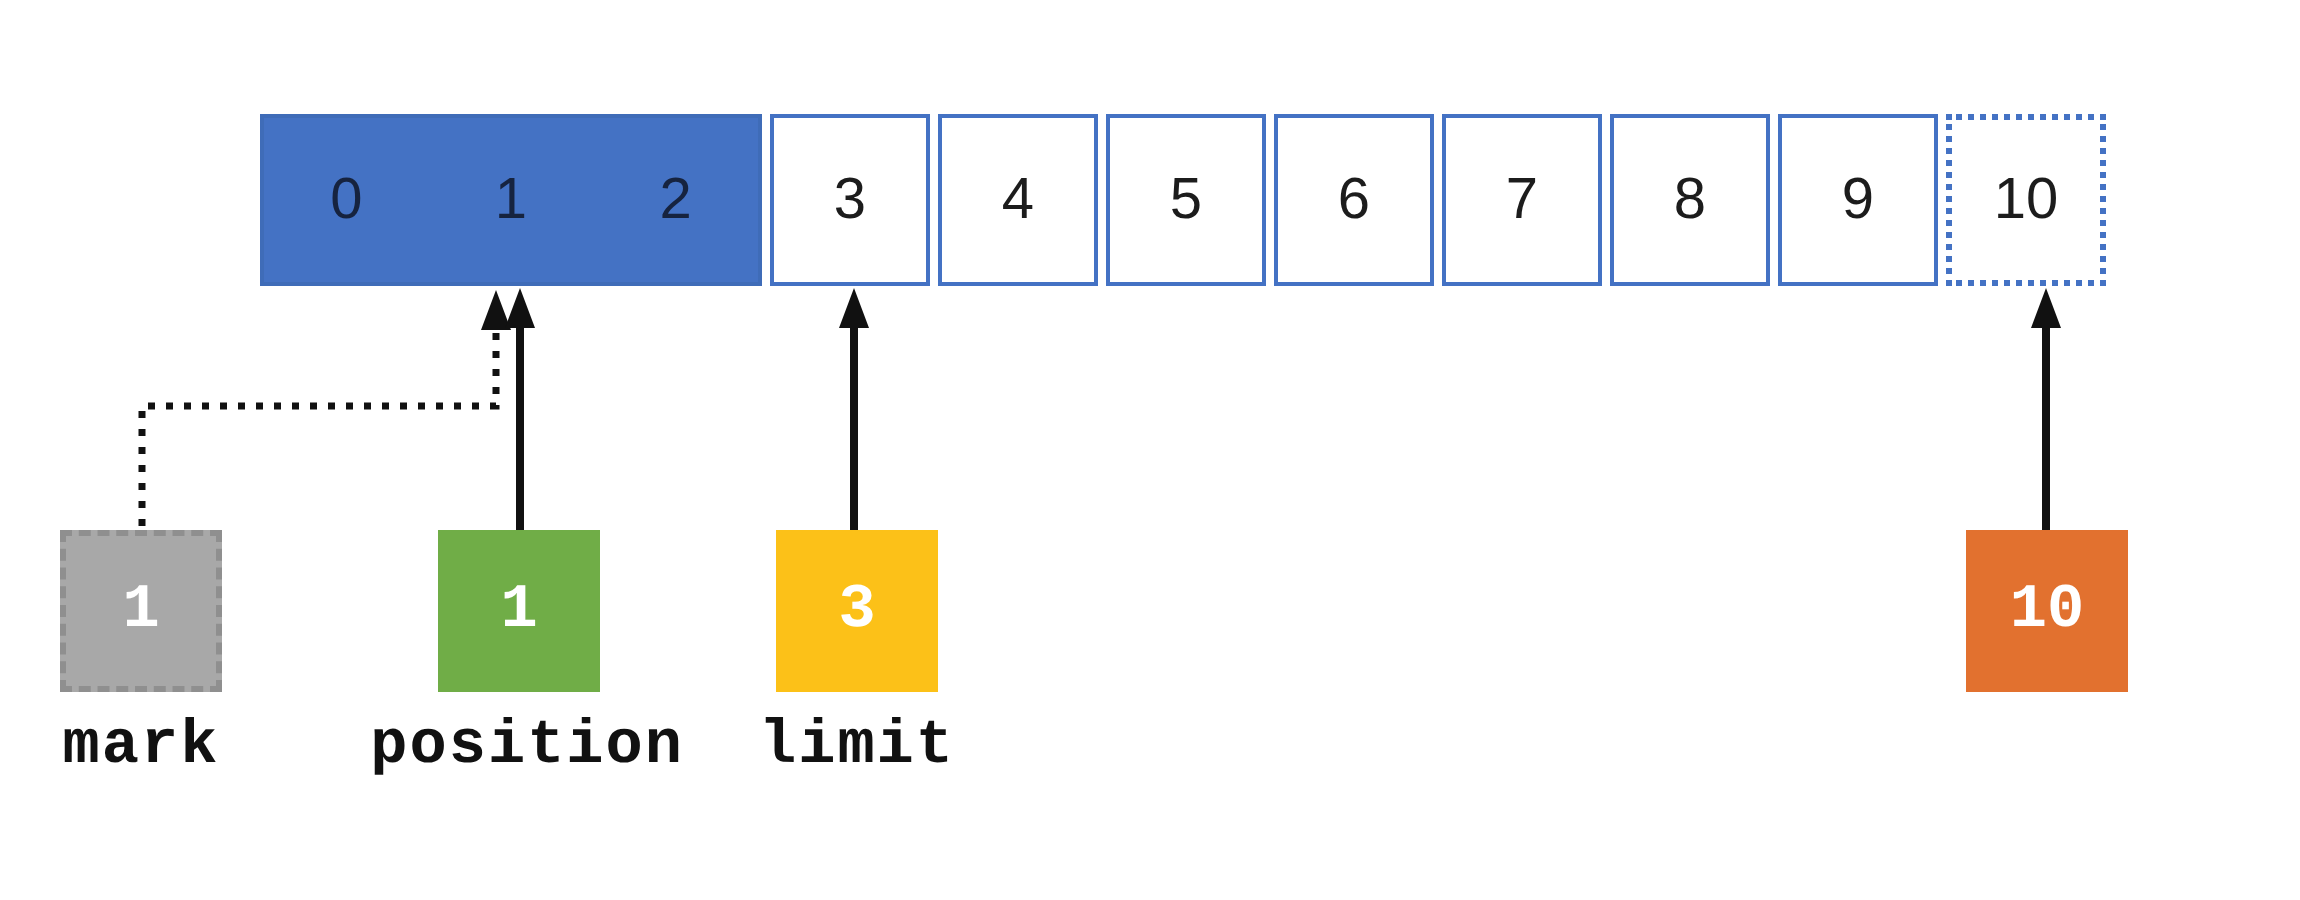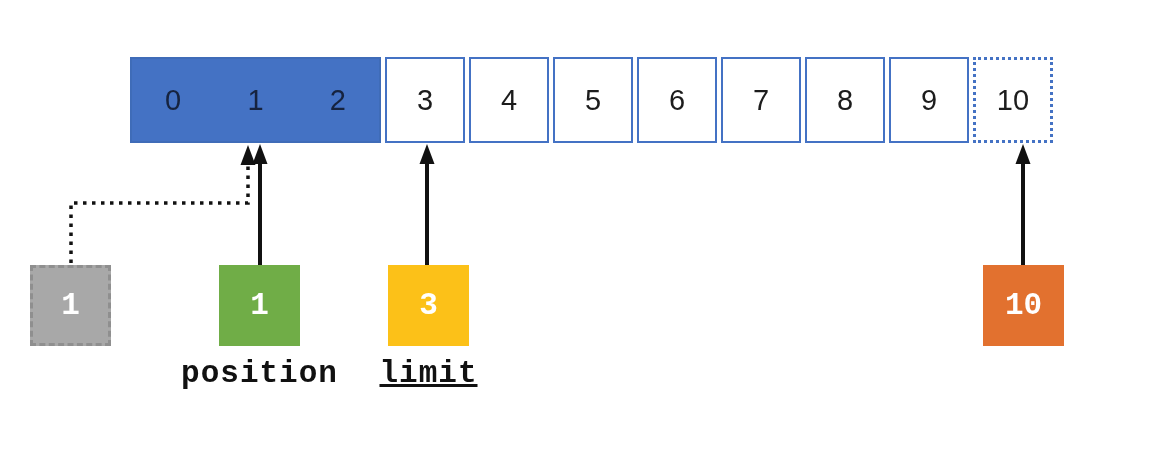--- a/index.html
+++ b/index.html
@@ -46,22 +46,22 @@
   .sq-limit{left:388px;background:#fcc118;}
   .sq-capacity{left:983px;background:#e2712f;}
   
   .lbl{
     position:absolute;top:356px;
     font-family:"Liberation Mono",monospace;font-weight:bold;
     font-size:31px;color:#111111;text-align:center;
     letter-spacing:1px;white-space:nowrap;
   }
   .lbl-mark{left:10px;width:121px;}
-  .lbl-position{left:177px;width:165px;}
-  .lbl-limit{left:378px;width:101px;text-decoration:underline;}
+  .lbl-position{left:177px;width:165px;text-align:right;}
+  .lbl-limit{left:378px;width:101px;}
   .lbl-capacity{left:941px;width:165px;}
 </style>
 </head>
 <body>
 
 <div class="canvas">
 
   <div class="buffer-row">
     <div class="filled-block">
       <span class="fcell">0</span>
@@ -103,16 +103,17 @@
   <div class="sq sq-position">
     <span>1</span>
   </div>
   <div class="sq sq-limit">
     <span>3</span>
   </div>
   <div class="sq sq-capacity">
     <span>10</span>
   </div>
 
+  <div class="lbl lbl-mark">mark</div>
   <div class="lbl lbl-position">position</div>
   <div class="lbl lbl-limit">limit</div>
 
 </div>
 
 </body></html>

